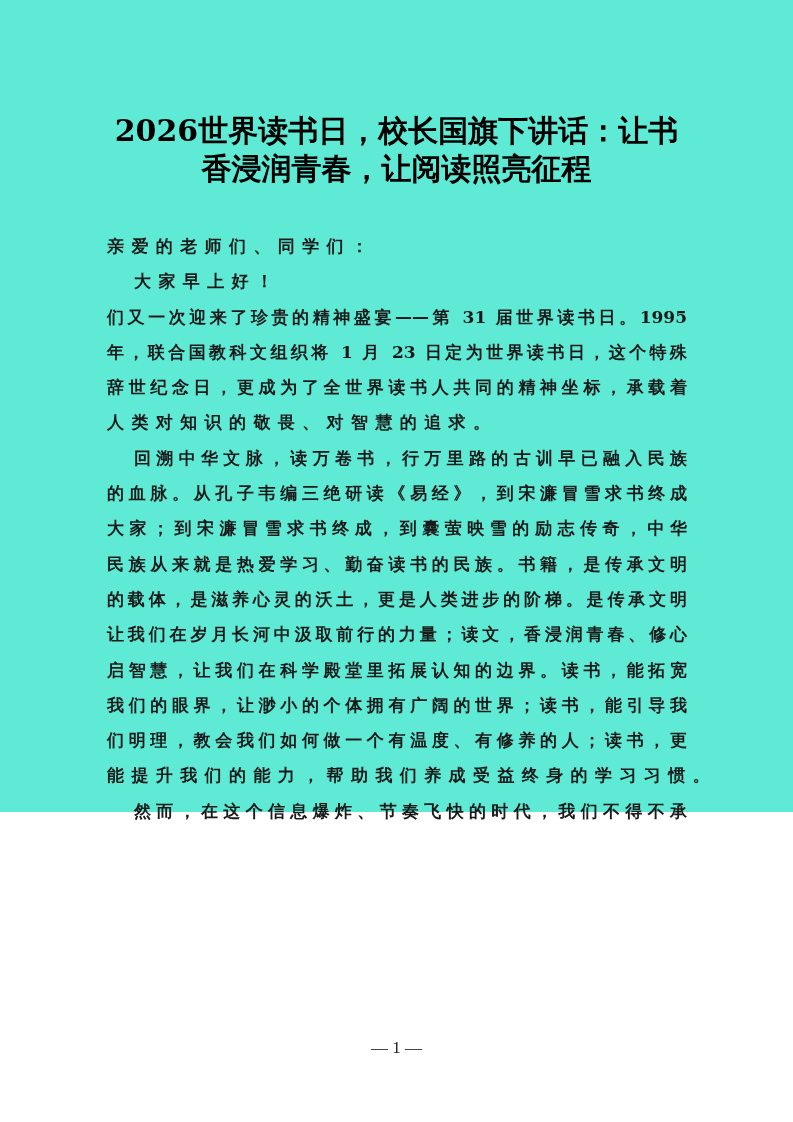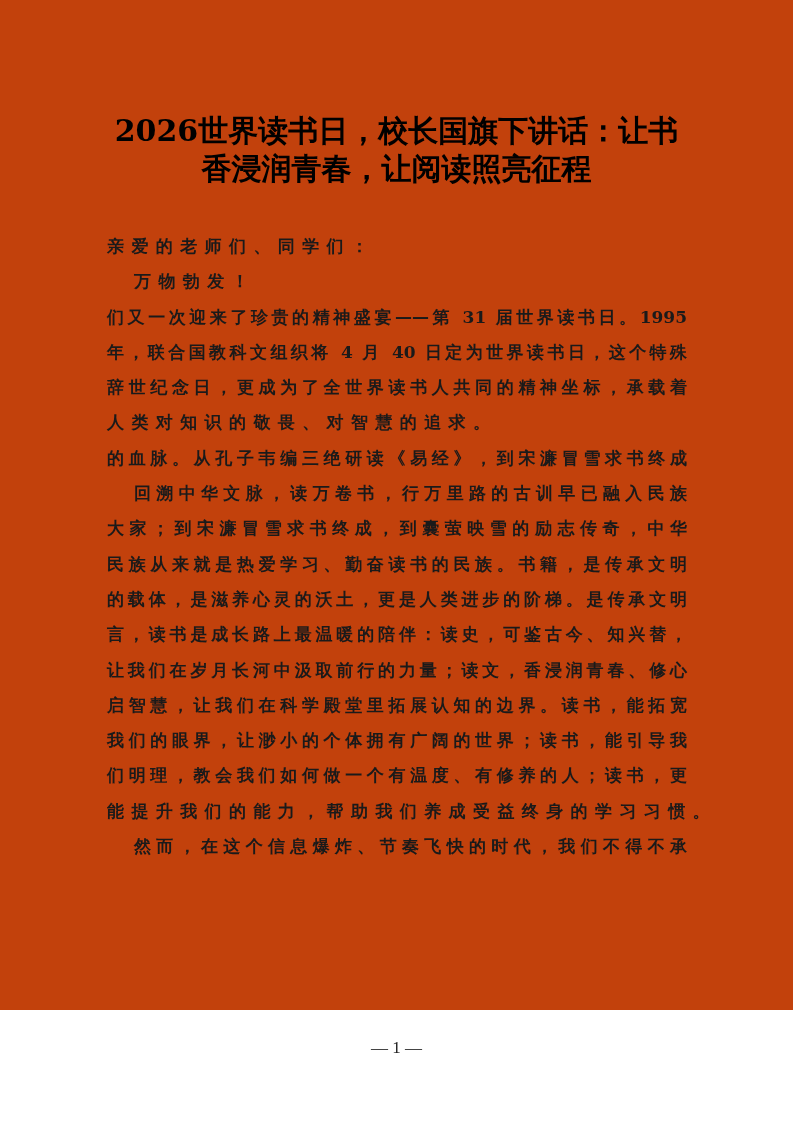--- a/index.html
+++ b/index.html
@@ -12,22 +12,22 @@
     height: 1122px;
     position: relative;
     overflow: hidden;
     font-family: "DejaVu Serif", "Liberation Serif", serif;
     color: #111111;
   }
   .page {
     position: absolute;
     left: 0; top: 0;
     width: 793px;
-    height: 1010px;
-    background: #c2410c;
+    height: 812px;
+    background: #5eead4;
   }
   .title {
     position: absolute;
     left: 100px;
     width: 593px;
     top: 112px;
     margin: 0;
     font-family: "DejaVu Serif", "Liberation Serif", serif;
     font-weight: bold;
     font-size: 30px;
@@ -84,33 +84,32 @@
 
 <div class="page">
 
   <h1 class="title">
     <span class="tline">2026世界读书日，校长国旗下讲话：让书</span>
     <span class="tline">香浸润青春，让阅读照亮征程</span>
   </h1>
 
   <div class="body">
     <span class="line short">亲爱的老师们、同学们：</span>
-    <span class="line indent short">万物勃发！</span>
+    <span class="line indent short">大家早上好！</span>
 
     <span class="line">们又一次迎来了珍贵的精神盛宴——第 31 届世界读书日。1995</span>
-    <span class="line">年，联合国教科文组织将 4 月 40 日定为世界读书日，这个特殊</span>
+    <span class="line">年，联合国教科文组织将 1 月 23 日定为世界读书日，这个特殊</span>
     <span class="line">辞世纪念日，更成为了全世界读书人共同的精神坐标，承载着</span>
     <span class="line last">人类对知识的敬畏、对智慧的追求。</span>
 
+    <span class="line indent">回溯中华文脉，读万卷书，行万里路的古训早已融入民族</span>
     <span class="line">的血脉。从孔子韦编三绝研读《易经》，到宋濂冒雪求书终成</span>
-    <span class="line indent">回溯中华文脉，读万卷书，行万里路的古训早已融入民族</span>
     <span class="line">大家；到宋濂冒雪求书终成，到囊萤映雪的励志传奇，中华</span>
     <span class="line">民族从来就是热爱学习、勤奋读书的民族。书籍，是传承文明</span>
     <span class="line">的载体，是滋养心灵的沃土，更是人类进步的阶梯。是传承文明</span>
-    <span class="line">言，读书是成长路上最温暖的陪伴：读史，可鉴古今、知兴替，</span>
     <span class="line">让我们在岁月长河中汲取前行的力量；读文，香浸润青春、修心</span>
     <span class="line">启智慧，让我们在科学殿堂里拓展认知的边界。读书，能拓宽</span>
     <span class="line">我们的眼界，让渺小的个体拥有广阔的世界；读书，能引导我</span>
     <span class="line">们明理，教会我们如何做一个有温度、有修养的人；读书，更</span>
     <span class="line last">能提升我们的能力，帮助我们养成受益终身的学习习惯。</span>
 
     <span class="line indent">然而，在这个信息爆炸、节奏飞快的时代，我们不得不承</span>
   </div>
 
   <div class="pagenum">— 1 —</div>

